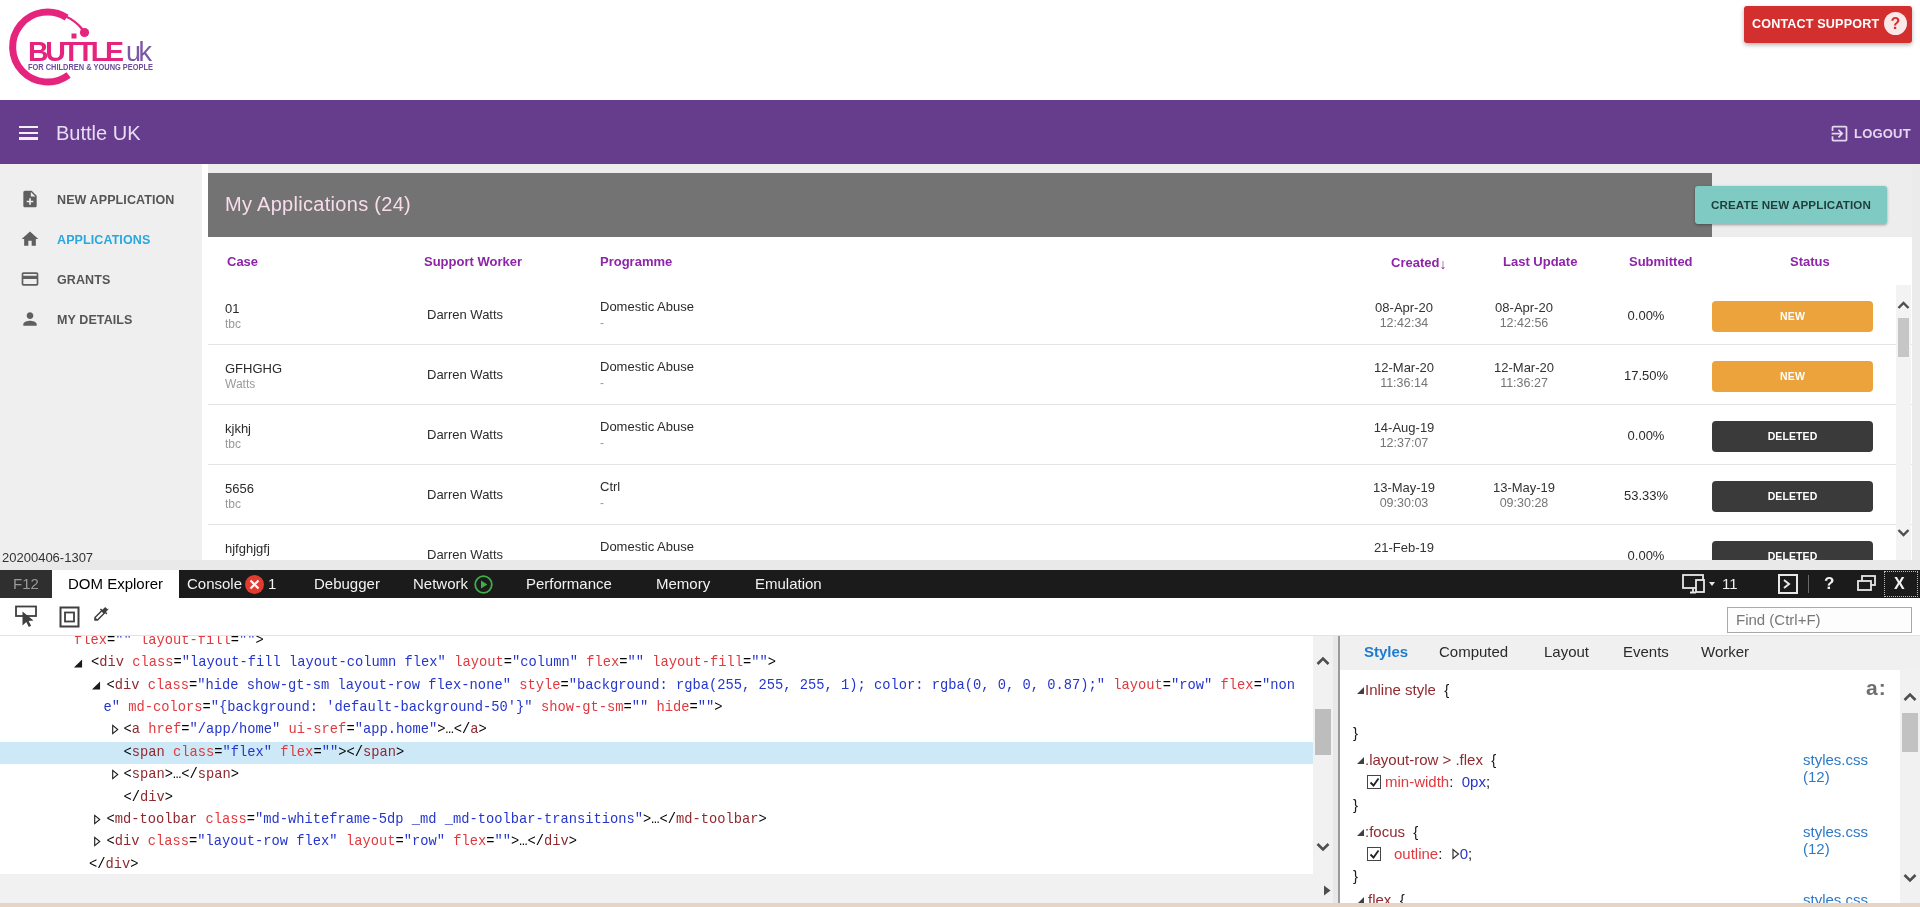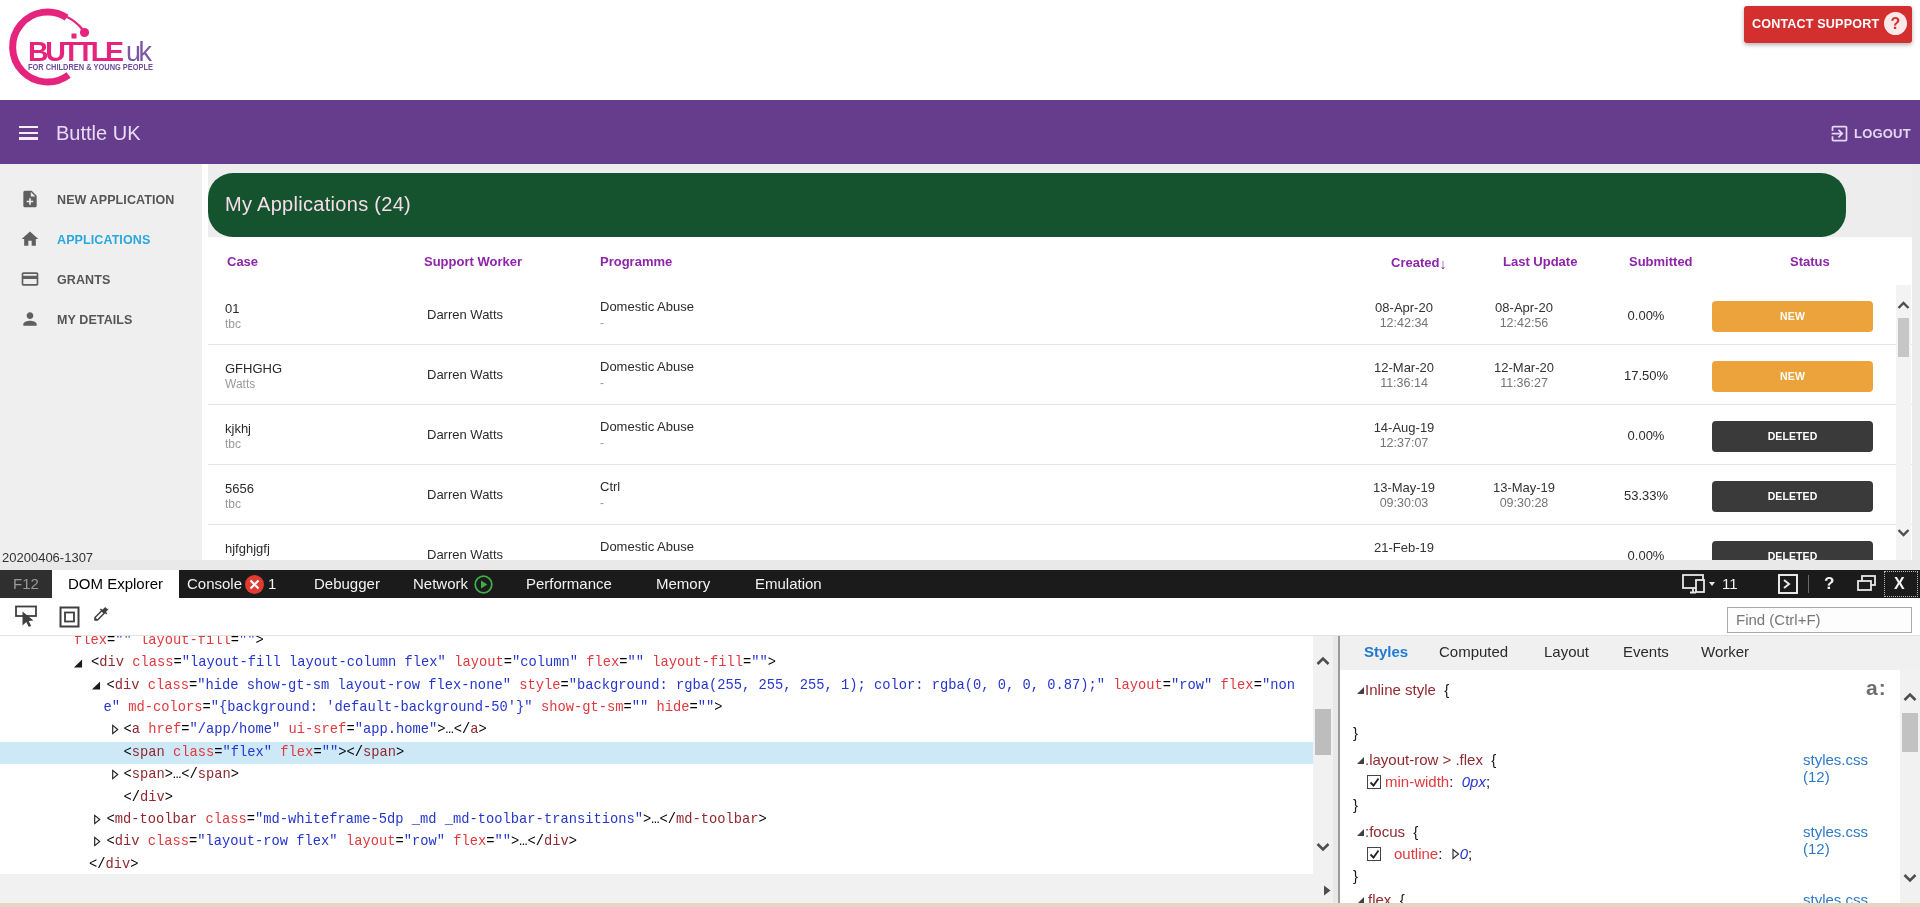--- a/index.html
+++ b/index.html
@@ -33,21 +33,21 @@
 #content { left:0; top:164px; width:1920px; height:406px; background:#ededed; }
 #sidebar { left:0; top:0px; width:202px; height:396px; background:#efefef; }
 #whitegap { left:202px; top:0; width:6px; height:396px; background:#fff; }
 .navitem { position:absolute; left:0; width:202px; height:40px; color:#555; }
 .navitem svg { position:absolute; left:20px; top:10px; }
 .navitem span { position:absolute; left:51px; top:13.5px; font-size:12.5px; font-weight:bold; letter-spacing:.1px;padding-left:6px; }
 .navitem.active { color:#29a7de; }
 #stamp { left:2px; top:386px; font-size:13px; color:#333; z-index:5; }
 
 
-#pinkbar { left:208px; top:9px; width:1638px; height:64px; background:#14532d;border-radius:25px; }
+#pinkbar { left:208px; top:9px; width:1504px; height:64px; background:#737373; }
 #mytitle { left:17px; top:20px; font-size:20px; letter-spacing:.3px; color:#f8dcea; }
 #filter { left:241px; top:6px; width:1220px; height:49px; background:#b4507e; border-radius:3px; }
 #filter .ph { position:absolute; left:48px; top:14px; font-size:19px; color:#ecd2e1; }
 #filter svg.mag { position:absolute; left:20px; top:14px; }
 #filter svg.xx { position:absolute; left:1189px; top:15px; }
 #createbtn { left:1487px; top:13px; width:192px; height:38px; background:#7fcbc4;
   border-radius:3px; box-shadow:0 1px 3px rgba(0,0,0,.35); color:#1e3d3b;
   font-size:11.6px; font-weight:bold; letter-spacing:.1px; text-align:center; line-height:38px; }
 
 
@@ -95,21 +95,21 @@
 
 #split { left:1333px; top:0; width:7px; height:271px; background:#e8e8e8; border-right:2px solid #9a9a9a; }
 
 #styles { left:1340px; top:0; width:523px; height:271px; background:#fff; }
 #stabs { position:absolute; left:0; top:0; width:580px; height:34px; background:#f0f0f0; font-size:15px; color:#2b2b2b; }
 #stabs span { position:absolute; top:7px; }
 #stabs .on { color:#1f7ad1; font-weight:bold; }
 .srow { position:absolute; font-size:15px; color:#1a1a1a; }
 .sel { color:#90292f; }
 .prop { color:#e0393e; }
-.pval { color:#2536cc;font-style:italic; }
+.pval { color:#2536cc; }
 .csslink { position:absolute; font-size:15px; color:#2d79c7; }
 .cb { position:absolute; width:14px; height:14px; border:1.5px solid #454545; background:#fff; }
 .cb svg { position:absolute; left:0px; top:0px; }
 #vsb2 { left:1900px; top:34px; width:20px; height:237px; background:#f1f1f1; }
 #vsb2 .thumb { position:absolute; left:2px; top:43px; width:16px; height:39px; background:#c2c2c2; }
 
 #hsb { left:0; top:874px; width:1333px; height:33px; background:#f1f1f1; }
 #tanline { left:0; top:903px; width:1920px; height:4px; background:#e6d5c5; }
 .chev { position:absolute; }
 </style>
@@ -171,20 +171,21 @@
     <div class="navitem" style="top:135px">
       <svg width="20" height="20" viewBox="0 0 24 24">
           <path fill="#5f5f5f" d="M12 12c2.21 0 4-1.79 4-4s-1.79-4-4-4-4 1.79-4 4 1.79 4 4 4zm0 2c-2.67 0-8 1.34-8 4v2h16v-2c0-2.66-5.33-4-8-4z"></path>
         </svg>
       <span>MY DETAILS</span>
     </div>
     <div id="stamp" class="abs">20200406-1307</div>
 
     <div id="pinkbar" class="abs">
       <div id="mytitle" class="abs">My Applications (24)</div>
+      <div id="createbtn" class="abs">CREATE NEW APPLICATION</div>
     </div>
 
     <div id="table" class="abs">
       <span class="th" style="left:19px">Case</span>
       <span class="th" style="left:216px">Support Worker</span>
       <span class="th" style="left:392px">Programme</span>
       <span class="th" style="left:1183px">Created<span style="font-weight:normal;font-size:14px;position:relative;top:1.5px">↓</span></span>
       <span class="th" style="left:1295px">Last Update</span>
       <span class="th" style="left:1421px">Submitted</span>
       <span class="th" style="left:1582px">Status</span>

